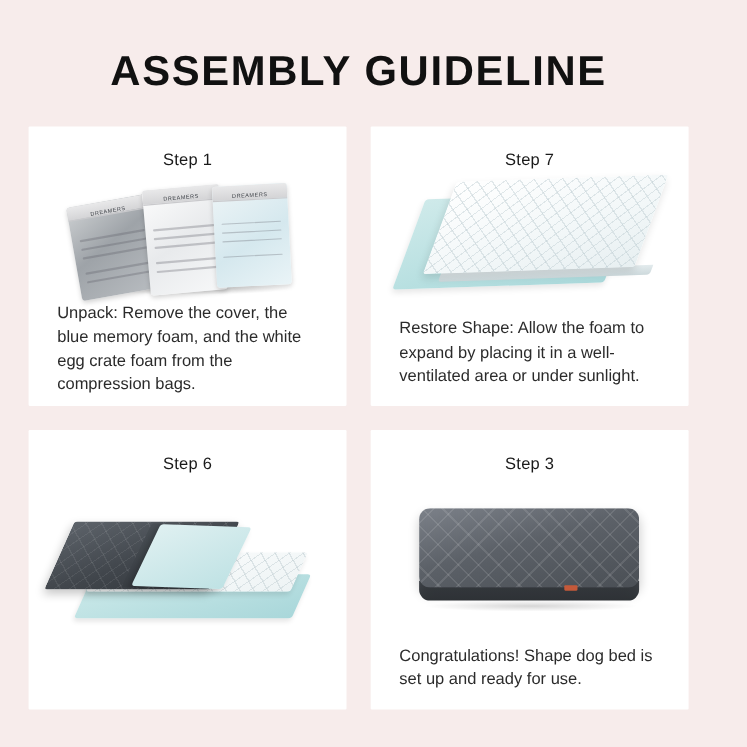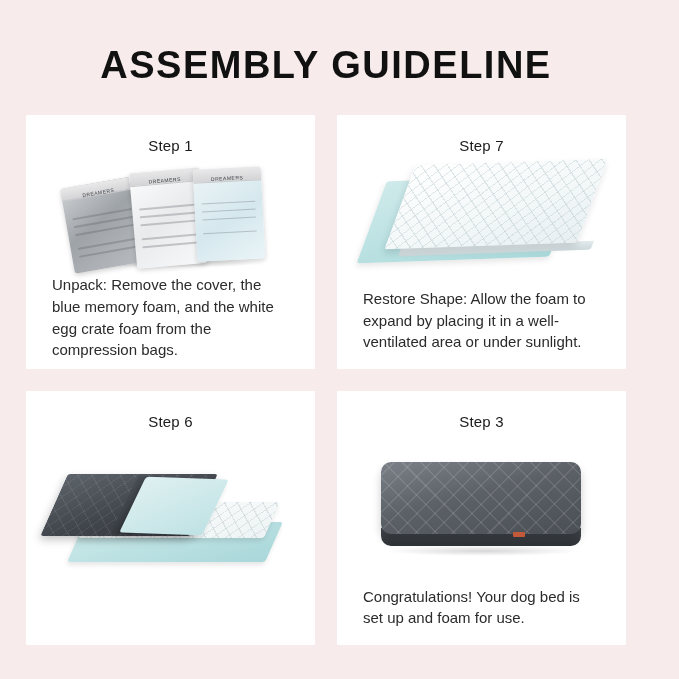--- a/index.html
+++ b/index.html
@@ -341,17 +341,17 @@
     <div class="card">
       <div class="step-label">Step 3</div>
       <div class="art">
         <div class="bed">
           <div class="bed-shadow"></div>
           <div class="bed-side"></div>
           <div class="bed-top"></div>
           <div class="bed-tag"></div>
         </div>
       </div>
-      <p class="caption">Congratulations! Your dog bed is set up and foam for use.</p>
+      <p class="caption">Congratulations! Shape dog bed is set up and ready for use.</p>
     </div>
 
   </div>
 </div>
 
 </body></html>

